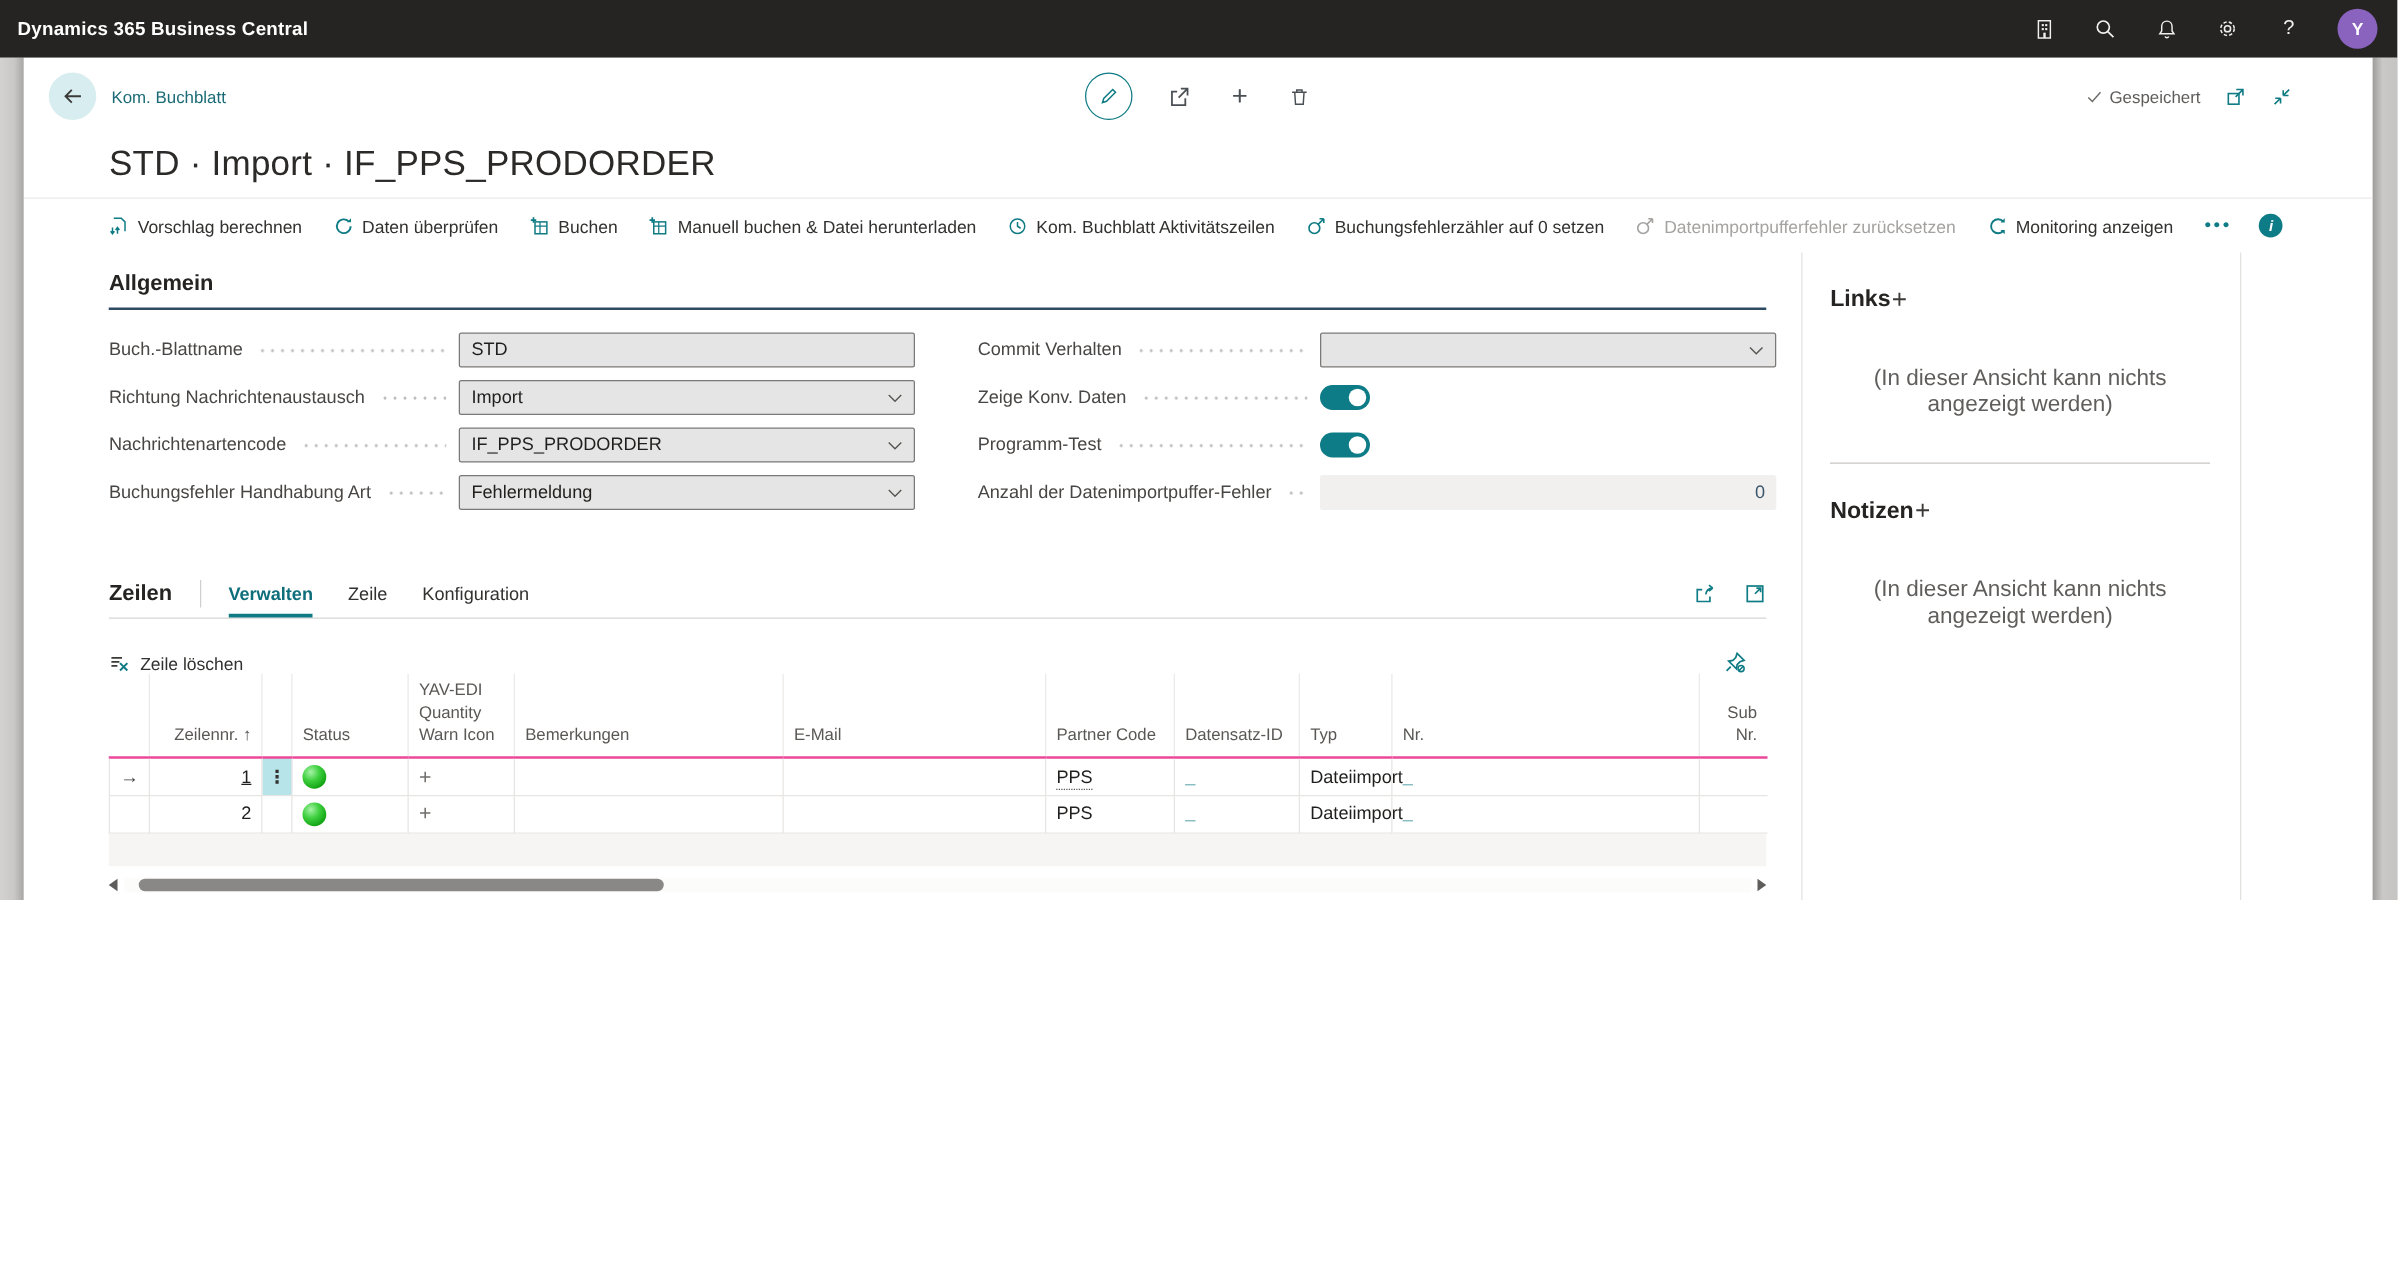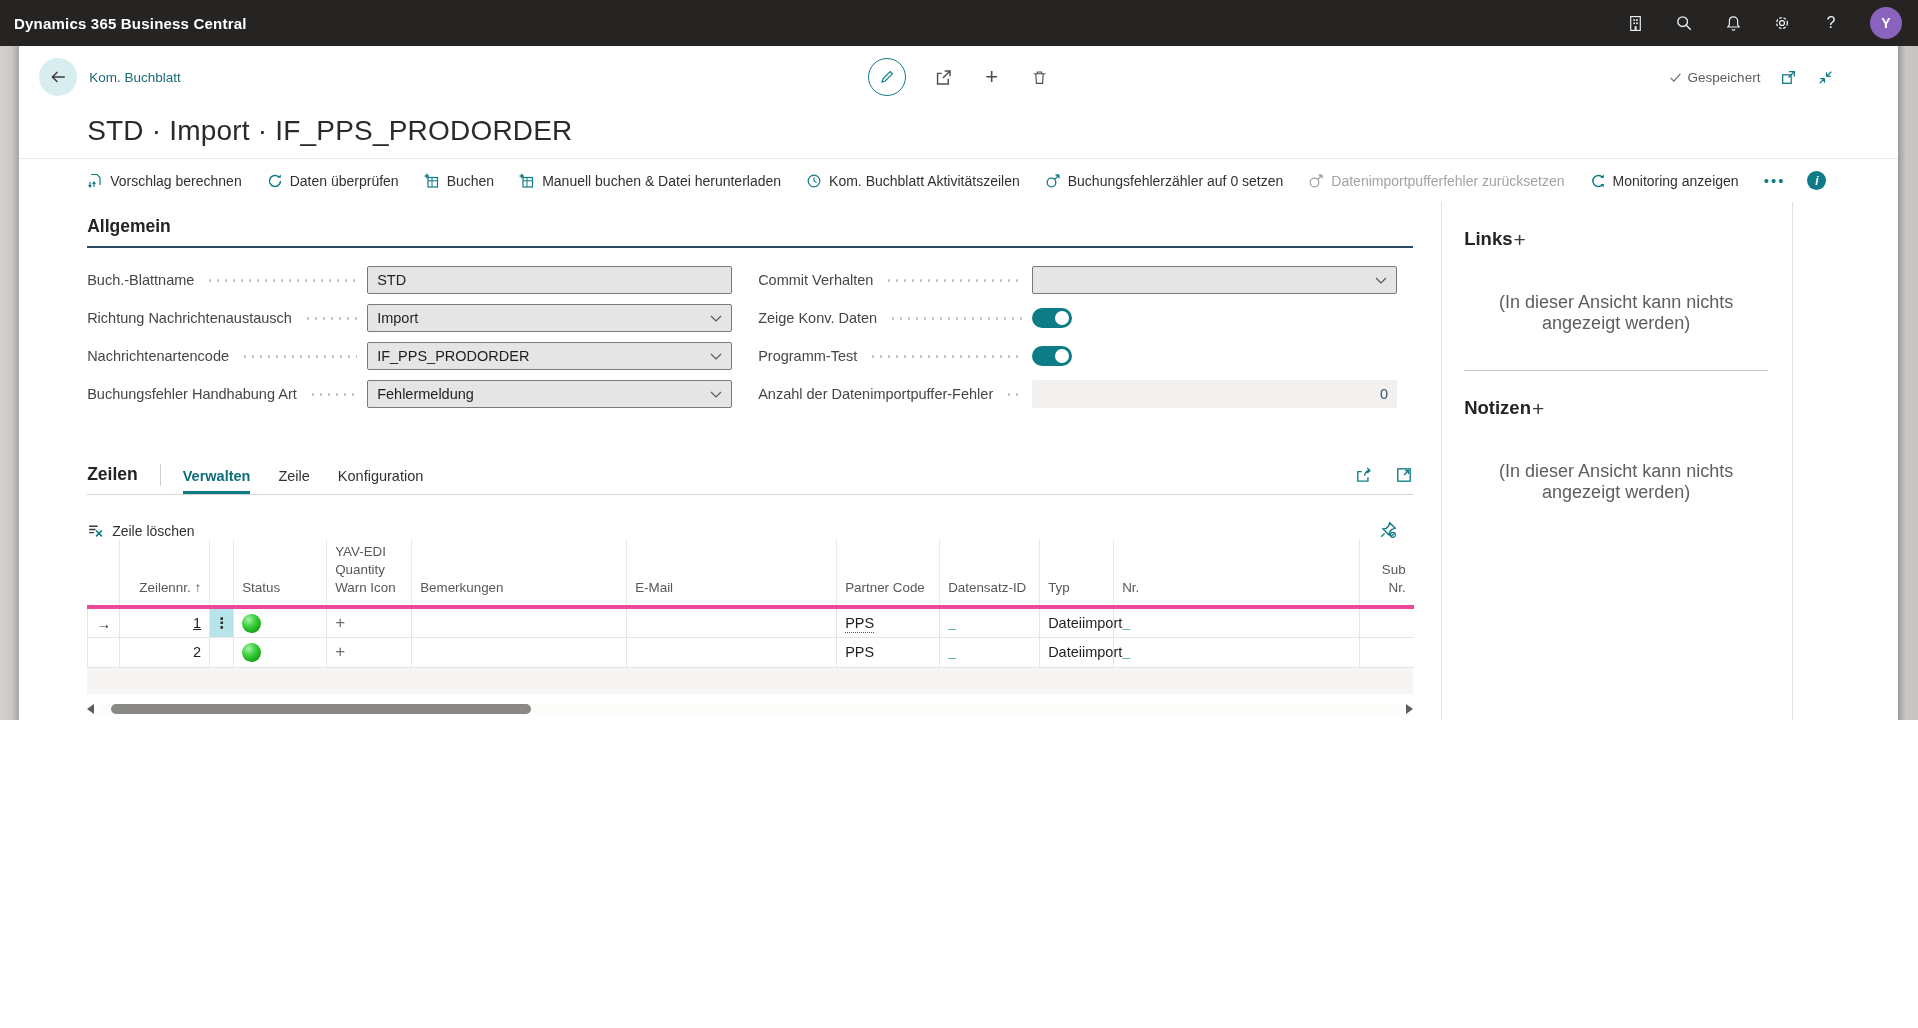--- a/index.html
+++ b/index.html
@@ -40,21 +40,21 @@
   .info-circle { width:19px; height:19px; border-radius:50%; background:#0e7c86; color:#fff; font-size:12px; font-weight:700; display:flex; align-items:center; justify-content:center; cursor:pointer; font-style:italic; }
 
   
   .content-row { flex:1; display:flex; min-height:0; }
   .main-col { width:1394px; padding:14px 0 0 68px; }
   .factbox { margin-left:28px; width:352px; border-left:1px solid #e3e1df; border-right:1px solid #e3e1df; padding:26px 24px 0 22px; }
 
   .section-heading { font-size:17.5px; font-weight:700; color:#252423; }
   .general-head { padding-bottom:9px; border-bottom:2px solid #2d4a63; }
 
-  .fields { display:grid; grid-template-columns:645px 639px; column-gap:26px; margin-top:18px; }
+  .fields { display:grid; grid-template-columns:645px 639px; column-gap:50px; margin-top:18px; }
   .field { display:flex; align-items:center; height:28px; margin-bottom:10px; }
   .f-label { font-size:14.5px; color:#484644; white-space:nowrap; }
   .leader { flex:1; height:3px; margin:0 10px 0 12px; background-image:radial-gradient(circle,#bdbbb9 1px,transparent 1.4px); background-size:8px 3px; background-repeat:repeat-x; background-position:left center; }
   .f-box { flex:0 0 365px; height:28px; border:1px solid #7b7977; border-radius:2px; display:flex; align-items:center; padding:0 9px; font-size:14.5px; color:#201f1e; background:#e5e5e5; cursor:text; }
   .f-box.select { justify-content:space-between; cursor:pointer; }
   .f-slot { flex:0 0 365px; display:flex; align-items:center; }
   .f-box.readonly { border:none; background:#f1f0ef; justify-content:flex-end; color:#3b556b; cursor:default; }
   .toggle { width:40px; height:20px; border-radius:10px; background:#0e7c86; position:relative; cursor:pointer; }
   .toggle .knob { position:absolute; right:3px; top:3px; width:14px; height:14px; border-radius:50%; background:#fff; }
 
@@ -63,21 +63,21 @@
   .lines-head .section-heading { padding-bottom:9px; }
   .vsep { width:1px; height:22px; background:#d2d0ce; margin:0 22px 8px 22px; }
   .tab { font-size:14.5px; color:#323130; padding-bottom:10px; margin-right:28px; cursor:pointer; }
   .tab.active { color:#0f6e7b; font-weight:600; padding-bottom:7px; border-bottom:3px solid #0f7b84; }
   .lines-icons { margin-left:auto; display:flex; gap:22px; padding-bottom:10px; }
   .lines-toolbar { width:1326px; height:44px; display:flex; align-items:flex-end; }
   .tool-action { display:flex; gap:8px; align-items:center; font-size:14px; color:#323130; cursor:pointer; }
   .pin-btn { margin-left:auto; margin-right:16px; cursor:pointer; }
 
   table.grid { width:1326px; border-collapse:collapse; table-layout:fixed; font-size:14.5px; color:#201f1e; }
-  .grid th { vertical-align:bottom; padding:4px 8px 8px; font-weight:400; font-size:13.4px; color:#5a5855; border-bottom:4px solid #ec4899; border-right:1px solid #eceae8; text-align:left; cursor:pointer; line-height:1.35; }
+  .grid th { vertical-align:bottom; padding:4px 8px 8px; font-weight:400; font-size:13.4px; color:#5a5855; border-bottom:2px solid #ec4899; border-right:1px solid #eceae8; text-align:left; cursor:pointer; line-height:1.35; }
   .grid th.num, .grid td.num { text-align:right; }
   .grid td { height:30px; border:1px solid #e7e5e3; padding:0 8px; background:#fff; }
   .grid td.center { text-align:center; padding:0; }
   td.dots-active { background:#b7e4e9; font-weight:700; color:#323130; cursor:pointer; }
   .row-link { text-decoration:underline; cursor:pointer; }
   .status-ball { width:19px; height:19px; border-radius:50%; background:radial-gradient(circle at 35% 30%, #a6f3a6 0%, #3fd03f 38%, #15a715 72%, #0c8c0c 100%); }
   .warn-plus { color:#716f6d; font-size:17px; font-weight:300; }
   .dotted-u { border-bottom:1px dotted #5a5855; padding-bottom:1px; }
   .teal-val { color:#0f7b84; font-weight:700; }
   .cur-row { color:#3b3a39; font-size:15px; }

